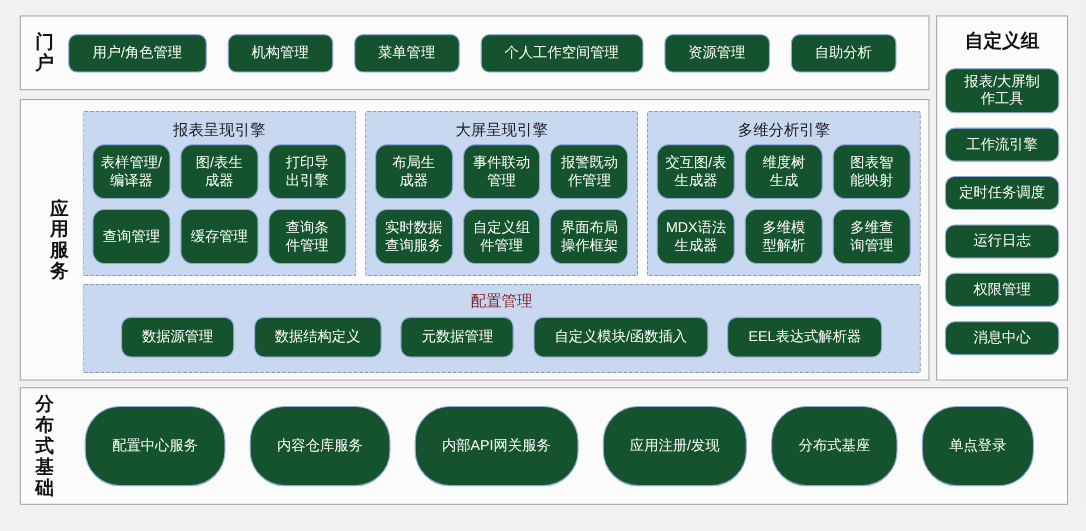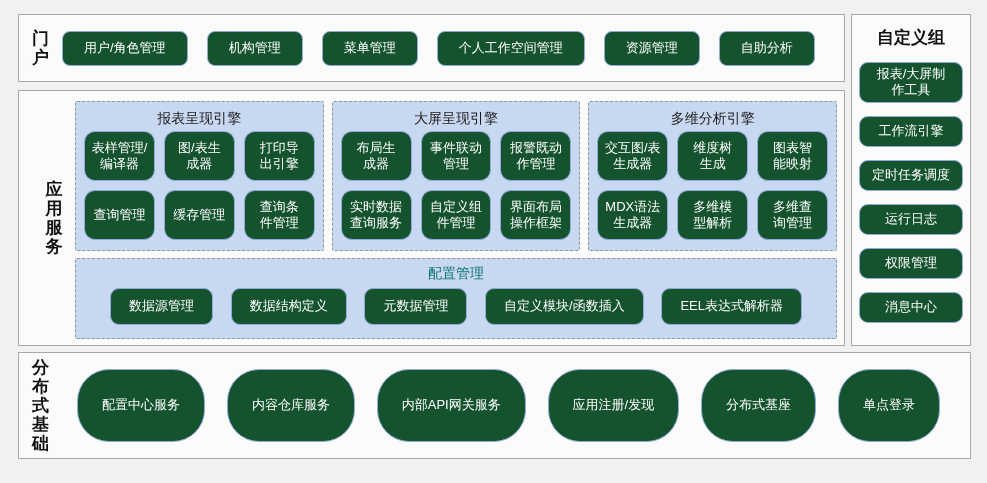--- a/index.html
+++ b/index.html
@@ -72,21 +72,21 @@
   .engine-grid .btn { height: 50px; border-radius: 11px; padding: 0 2px; }
   .config-panel {
     position: absolute;
     left: 56px; top: 167px;
     width: 762px; height: 81px;
     background: #c9d8f1;
     border: 1.5px dashed #8c96a4;
     border-radius: 2px;
     padding: 4px 34px 0 34px;
   }
-  .config-title { text-align: center; font-size: 14px; color: #0f766e; height: 22px; line-height: 21px; }
+  .config-title { text-align: center; font-size: 14px; color: #7f1d1d; height: 22px; line-height: 21px; }
   .config-row { display: flex; justify-content: space-between; align-items: center; margin-top: 3px; }
   .config-row .btn { height: 37px; padding: 0 18px; border-radius: 9px; }
   
   .aux-box { left: 851px; top: 14px; width: 120px; height: 332px; display: flex; flex-direction: column; align-items: center; padding-top: 11px; }
   .aux-title { font-weight: bold; font-size: 17px; color: #111; text-align: center; margin-bottom: 13px; }
   .aux-items { display: flex; flex-direction: column; gap: 13px; align-items: center; }
   .aux-items .btn { width: 104px; min-height: 31px; padding: 3px 4px; border-radius: 9px; }
   
   .dist-box { left: 18px; top: 352px; width: 953px; height: 107px; display: flex; align-items: center; }
   .dist-box .v-label { padding: 0 12px 0 13px; }

